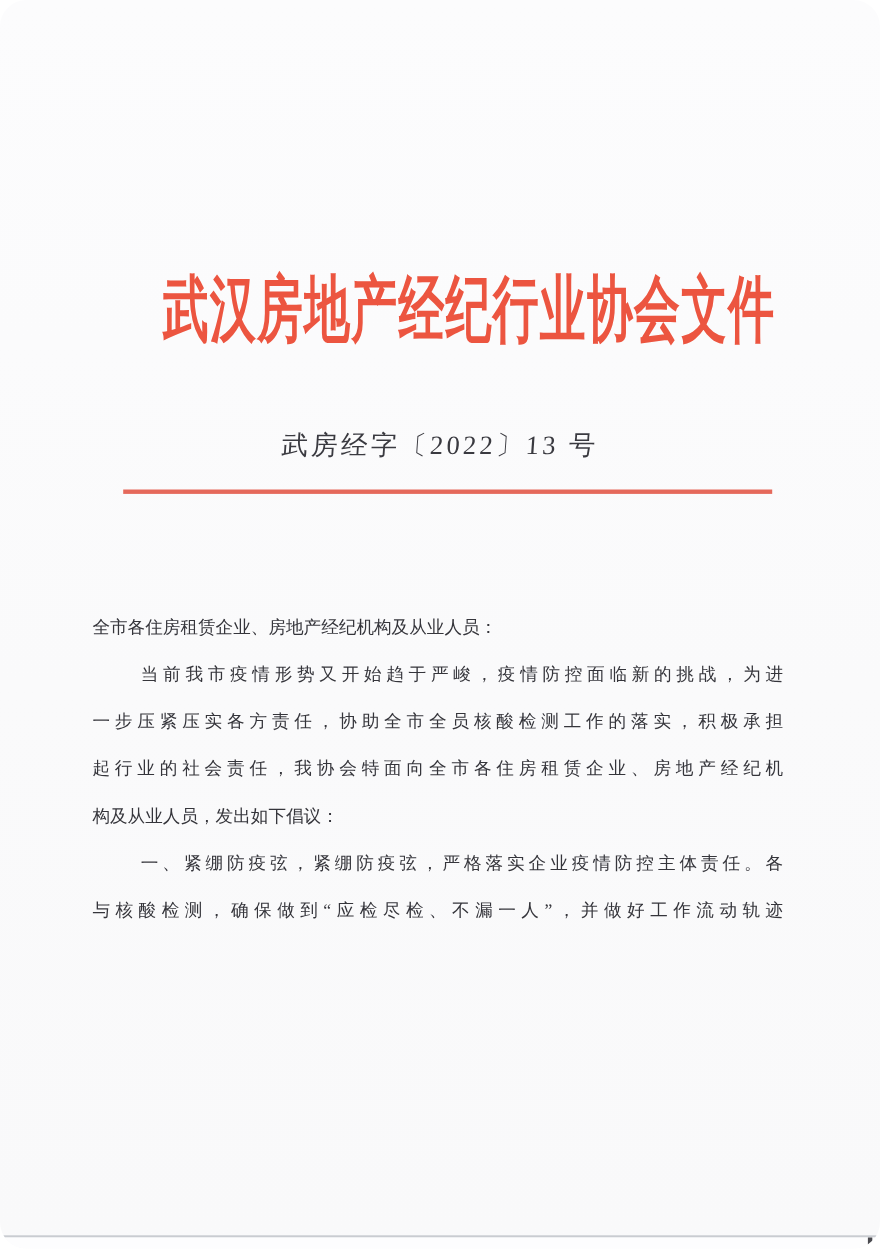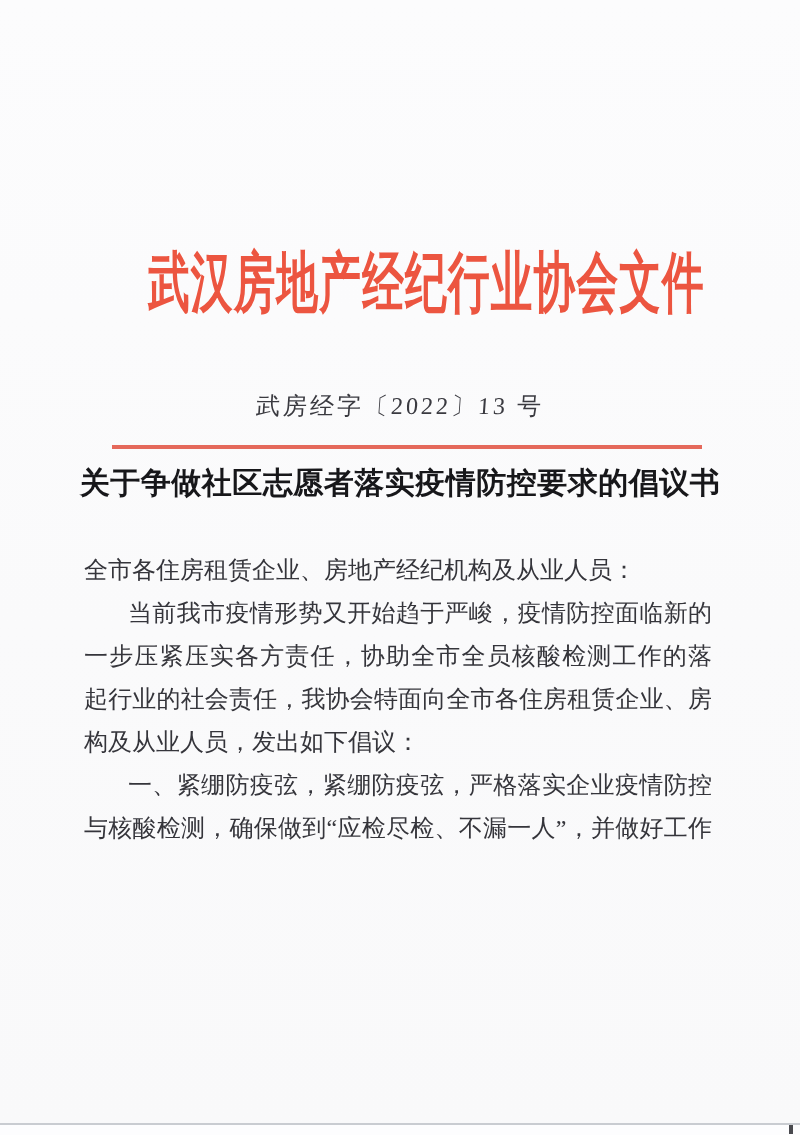--- a/index.html
+++ b/index.html
@@ -8,20 +8,21 @@
     padding: 0;
     background: #ffffff;
   }
   .page {
     position: relative;
     width: 800px;
     height: 1135px;
     overflow: hidden;
     background: linear-gradient(180deg, #fcfcfd 0%, #fafafb 55%, #f9f9fa 100%);
     font-family: "Liberation Serif", "DejaVu Serif", serif;
+    border-radius: 24px;
   }
   
   .org-title {
     position: absolute;
     top: 243px;
     left: 0;
     width: 800px;
     text-align: center;
     font-family: "Liberation Serif", "DejaVu Serif", serif;
     font-weight: bold;
@@ -69,21 +70,21 @@
     letter-spacing: 0.5px;
     color: #17171a;
     white-space: nowrap;
   }
   
   .body-block {
     position: absolute;
     top: 549px;
     left: 84px;
     width: 628px;
-    font-size: 24px;
+    font-size: 16px;
     color: #35353b;
   }
   .line {
     height: 43px;
     line-height: 43px;
     white-space: nowrap;
     overflow: visible;
   }
   .line.fill {
     white-space: normal;
@@ -124,21 +125,20 @@
 <body>
 
 <div class="page">
 
   <div class="org-title">武汉房地产经纪行业协会文件</div>
 
   <div class="doc-number">武房经字〔2022〕13 号</div>
 
   <div class="red-rule"></div>
 
-  <h1 class="doc-title">关于争做社区志愿者落实疫情防控要求的倡议书</h1>
 
   <div class="body-block">
     <div class="line">全市各住房租赁企业、房地产经纪机构及从业人员：</div>
 
   <div class="line fill indent">当前我市疫情形势又开始趋于严峻，疫情防控面临新的挑战，为进</div>
       <div class="line fill">一步压紧压实各方责任，协助全市全员核酸检测工作的落实，积极承担</div>
       <div class="line fill">起行业的社会责任，我协会特面向全市各住房租赁企业、房地产经纪机</div>
       <div class="line">构及从业人员，发出如下倡议：</div>
       <div class="line fill indent">一、紧绷防疫弦，紧绷防疫弦，严格落实企业疫情防控主体责任。各</div>
       <div class="line fill">与核酸检测，确保做到“应检尽检、不漏一人”，并做好工作流动轨迹</div>

